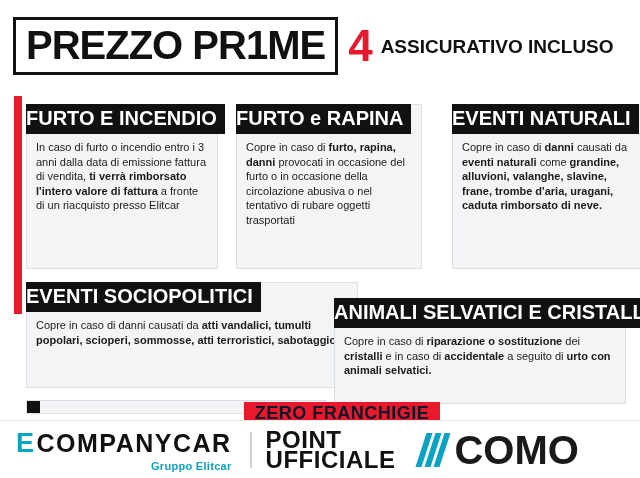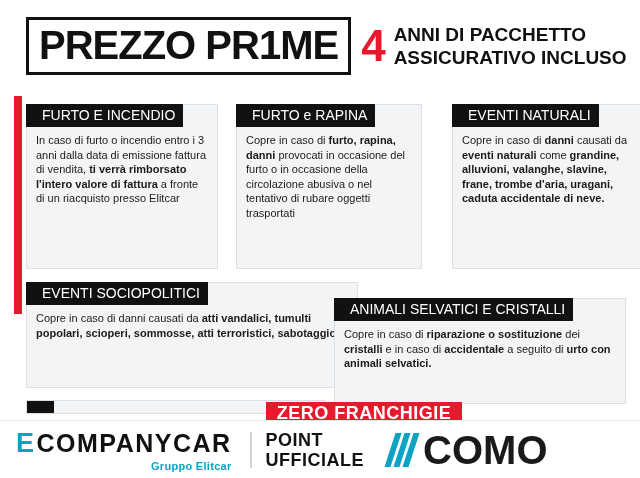--- a/index.html
+++ b/index.html
@@ -15,21 +15,21 @@
     background: #ffffff;
   }
 
   
   .header {
     position: absolute;
     left: 0; top: 0;
     width: 640px; height: 92px;
     display: flex;
     align-items: center;
-    padding-left: 26px;
+    padding-left: 13px;
   }
   .title-box {
     border: 3px solid #111;
     padding: 2px 10px 4px 10px;
     display: flex;
     align-items: baseline;
     background: #fff;
   }
   .title-text {
     font-size: 40px;
@@ -74,24 +74,24 @@
   
   .card {
     position: absolute;
     background: #f3f4f6;
     border: 1px solid #dcdfe3;
   }
   .card-title {
     display: inline-block;
     background: #111;
     color: #ffffff;
-    font-size: 14px;
-    font-weight: normal;
+    font-size: 20px;
+    font-weight: bold;
     letter-spacing: 0px;
-    padding: 3px 8px 4px 16px;
+    padding: 3px 8px 4px 0;
     margin: -1px 0 0 -1px;
     white-space: nowrap;
   }
   .card-body {
     font-size: 11px;
     line-height: 14.5px;
     color: #1b1b1b;
     padding: 6px 9px 8px 9px;
   }
   .card-body b { font-weight: bold; }
@@ -103,28 +103,27 @@
   #card-sociopolitici  { left: 26px;  top: 282px; width: 332px; height: 106px; }
   #card-animali        { left: 334px; top: 298px; width: 292px; height: 106px; }
   #card-partial        { left: 26px;  top: 400px; width: 300px; height: 14px; overflow: hidden; }
 
   
   .zero-badge {
     position: absolute;
     left: 244px; top: 402px;
     width: 196px; height: 22px;
     background: #e8192c;
-    color: #ffffff;
+    color: #0f172a;
     font-size: 18px;
     font-weight: bold;
     letter-spacing: 0.5px;
     text-align: center;
     line-height: 22px;
     overflow: hidden;
-    margin-left: 22px;
   }
 
   
   .footer {
     position: absolute;
     left: 0; bottom: 0;
     width: 640px; height: 58px;
     background: #ffffff;
     border-top: 1px solid #e6e6e6;
     display: flex;
@@ -157,21 +156,21 @@
     letter-spacing: 0.3px;
     margin-top: 1px;
   }
   .footer-divider {
     width: 2px;
     height: 36px;
     background: #cfd3d8;
     margin: 0 14px 0 18px;
   }
   .point-ufficiale {
-    font-size: 18px;
+    font-size: 24px;
     font-weight: bold;
     color: #111;
     line-height: 20px;
     letter-spacing: 0.5px;
   }
   .slashes {
     margin-left: 26px;
     display: flex;
     align-items: center;
   }
@@ -198,41 +197,40 @@
 
   <div class="header">
     <div class="title-box">
       <span class="title-text">PREZZO PR</span>
         <span class="title-text red">1</span>
         <span class="title-text">ME</span>
     </div>
     <div class="header-right">
       <span class="big-four">4</span>
       <div>
-        <div class="header-sub">ANNI DI PACCHETTO</div>
         <div class="header-sub">ASSICURATIVO INCLUSO</div>
       </div>
     </div>
   </div>
 
   <div class="red-bar"></div>
 
   <div class="card" id="card-furto-incendio">
     <div class="card-title">FURTO E INCENDIO</div>
     <div class="card-body">In caso di furto o incendio entro i 3 anni dalla data di emissione fattura di vendita, <b>ti verrà rimborsato l'intero valore di fattura</b> a fronte di un riacquisto presso Elitcar</div>
   </div>
 
   <div class="card" id="card-furto-rapina">
     <div class="card-title">FURTO e RAPINA</div>
     <div class="card-body">Copre in caso di <b>furto, rapina, danni</b> provocati in occasione del furto o in occasione della circolazione abusiva o nel tentativo di rubare oggetti trasportati</div>
   </div>
 
   <div class="card" id="card-eventi-nat">
     <div class="card-title">EVENTI NATURALI</div>
-    <div class="card-body">Copre in caso di <b>danni</b> causati da <b>eventi naturali</b> come <b>grandine, alluvioni, valanghe, slavine, frane, trombe d'aria, uragani, caduta accidentale di neve.</b></div>
+    <div class="card-body">Copre in caso di <b>danni</b> causati da <b>eventi naturali</b> come <b>grandine, alluvioni, valanghe, slavine, frane, trombe d'aria, uragani, caduta rimborsato di neve.</b></div>
   </div>
 
   <div class="card" id="card-sociopolitici">
     <div class="card-title">EVENTI SOCIOPOLITICI</div>
     <div class="card-body">Copre in caso di danni causati da <b>atti vandalici, tumulti popolari, scioperi, sommosse, atti terroristici, sabotaggio.</b></div>
   </div>
 
   <div class="card" id="card-animali">
     <div class="card-title">ANIMALI SELVATICI E CRISTALLI</div>
     <div class="card-body">Copre in caso di <b>riparazione o sostituzione</b> dei <b>cristalli</b> e in caso di <b>accidentale</b> a seguito di <b>urto con animali selvatici.</b></div>

